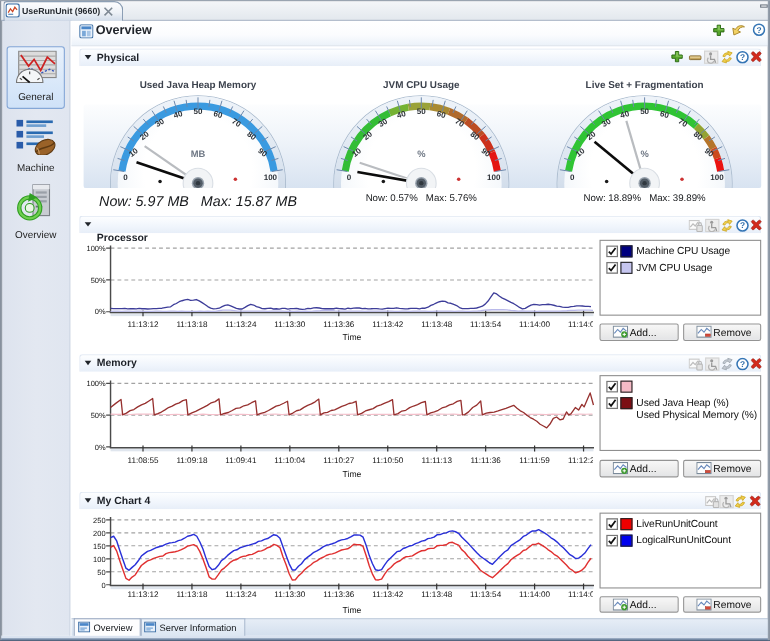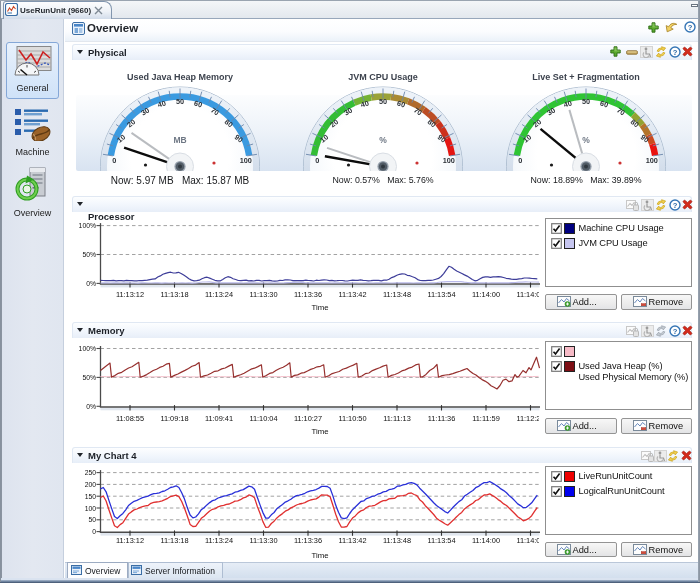--- a/index.html
+++ b/index.html
@@ -264,21 +264,21 @@
 <circle cx="82.0" cy="80.5" r="13.5" fill="#f2f4f6" stroke="#d9dee4" stroke-width="1"></circle>
 <circle cx="82.0" cy="80.5" r="5.6" fill="#98a2ad"></circle>
 <circle cx="82.0" cy="80.5" r="4.3" fill="#525c66"></circle>
 <circle cx="82.0" cy="80.5" r="2.0" fill="#30383f"></circle>
 </svg>
   </div>
 
 <div class="abs" style="left:70px;top:72px;width:220px;text-align:center;font-size:9px;font-weight:bold;color:#3d434e;">Used Java Heap Memory</div>
 <div class="abs" style="left:273px;top:72px;width:220px;text-align:center;font-size:9px;font-weight:bold;color:#3d434e;">JVM CPU Usage</div>
 <div class="abs" style="left:476px;top:72px;width:220px;text-align:center;font-size:9px;font-weight:bold;color:#3d434e;">Live Set + Fragmentation</div>
-<div class="abs" style="left:70px;top:175px;width:220px;text-align:center;font-size:10px;color:#16181b;">Now: 5.97 MB&nbsp;&nbsp; Max: 15.87 MB</div>
+<div class="abs" style="left:70px;top:175px;width:220px;text-align:center;font-size:13px;color:#16181b;font-style:italic;">Now: 5.97 MB&nbsp;&nbsp; Max: 15.87 MB</div>
 <div class="abs" style="left:273px;top:175px;width:220px;text-align:center;font-size:8.8px;color:#16181b;">Now: 0.57%&nbsp;&nbsp; Max: 5.76%</div>
 <div class="abs" style="left:476px;top:175px;width:220px;text-align:center;font-size:8.8px;color:#16181b;">Now: 18.89%&nbsp;&nbsp; Max: 39.89%</div>
 <div class="abs" style="left:72px;top:196px;width:620px;height:16px;background:linear-gradient(180deg,#fdfeff 0%,#f0f5fc 60%,#e7eef8 100%);border:1px solid #e0e8f3;border-bottom:none;border-radius:3px 3px 0 0;"></div>
 <div class="abs" style="left:77px;top:202px;width:0;height:0;border-left:3.5px solid transparent;border-right:3.5px solid transparent;border-top:4.5px solid #20242a;"></div>
 <div class="abs" style="left:88px;top:199px;font-size:9.5px;font-weight:bold;color:#1b1f26;margin-top:12px;">Processor</div>
 <svg class="abs" style="left:626px;top:199px;" width="13" height="12" viewBox="0 0 13 12">
     <rect x="0.5" y="1.5" width="9" height="8" fill="#fbfbfb" stroke="#c8c8c8"></rect>
     <polyline points="1.5,7.5 4,4.5 6,6.5 8.5,3" stroke="#bdbdbd" stroke-width="1.1" fill="none"></polyline>
     <rect x="7.5" y="6" width="5" height="5.5" rx="0.8" fill="#e3e3e3" stroke="#b8b8b8"></rect>
     <path d="M8.8 6 V4.8 A1.4 1.4 0 0 1 11.6 4.8 V6" stroke="#b8b8b8" fill="none"></path>

